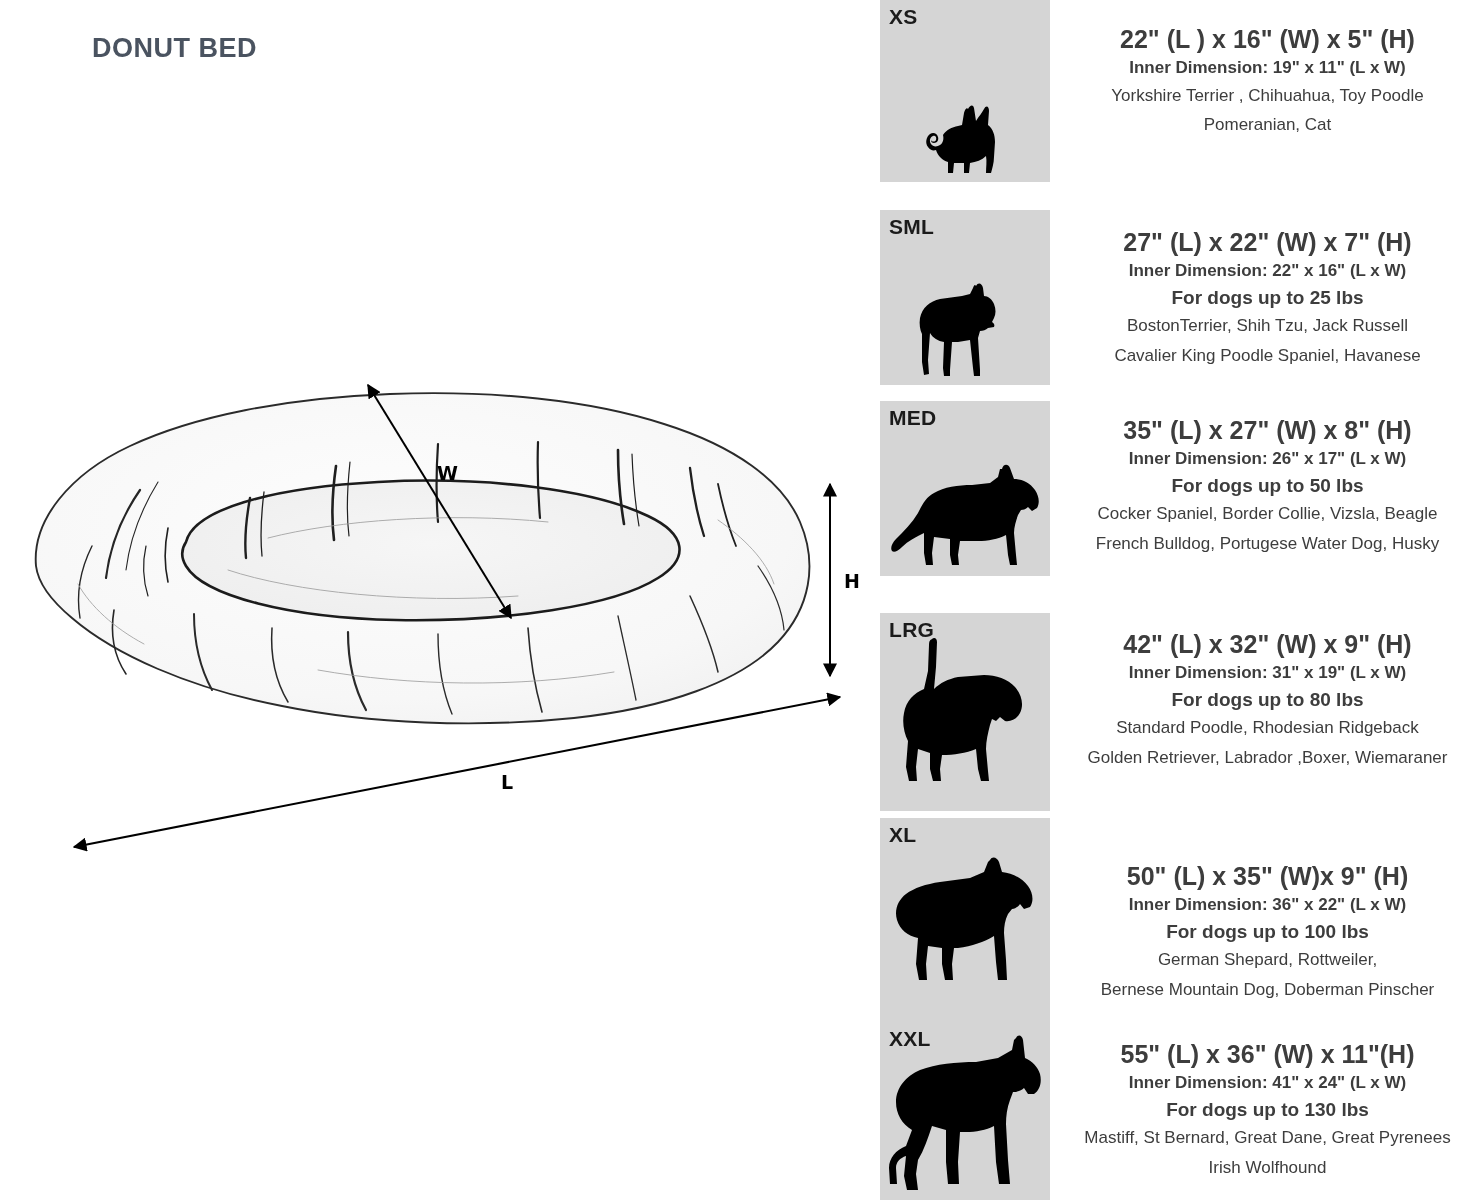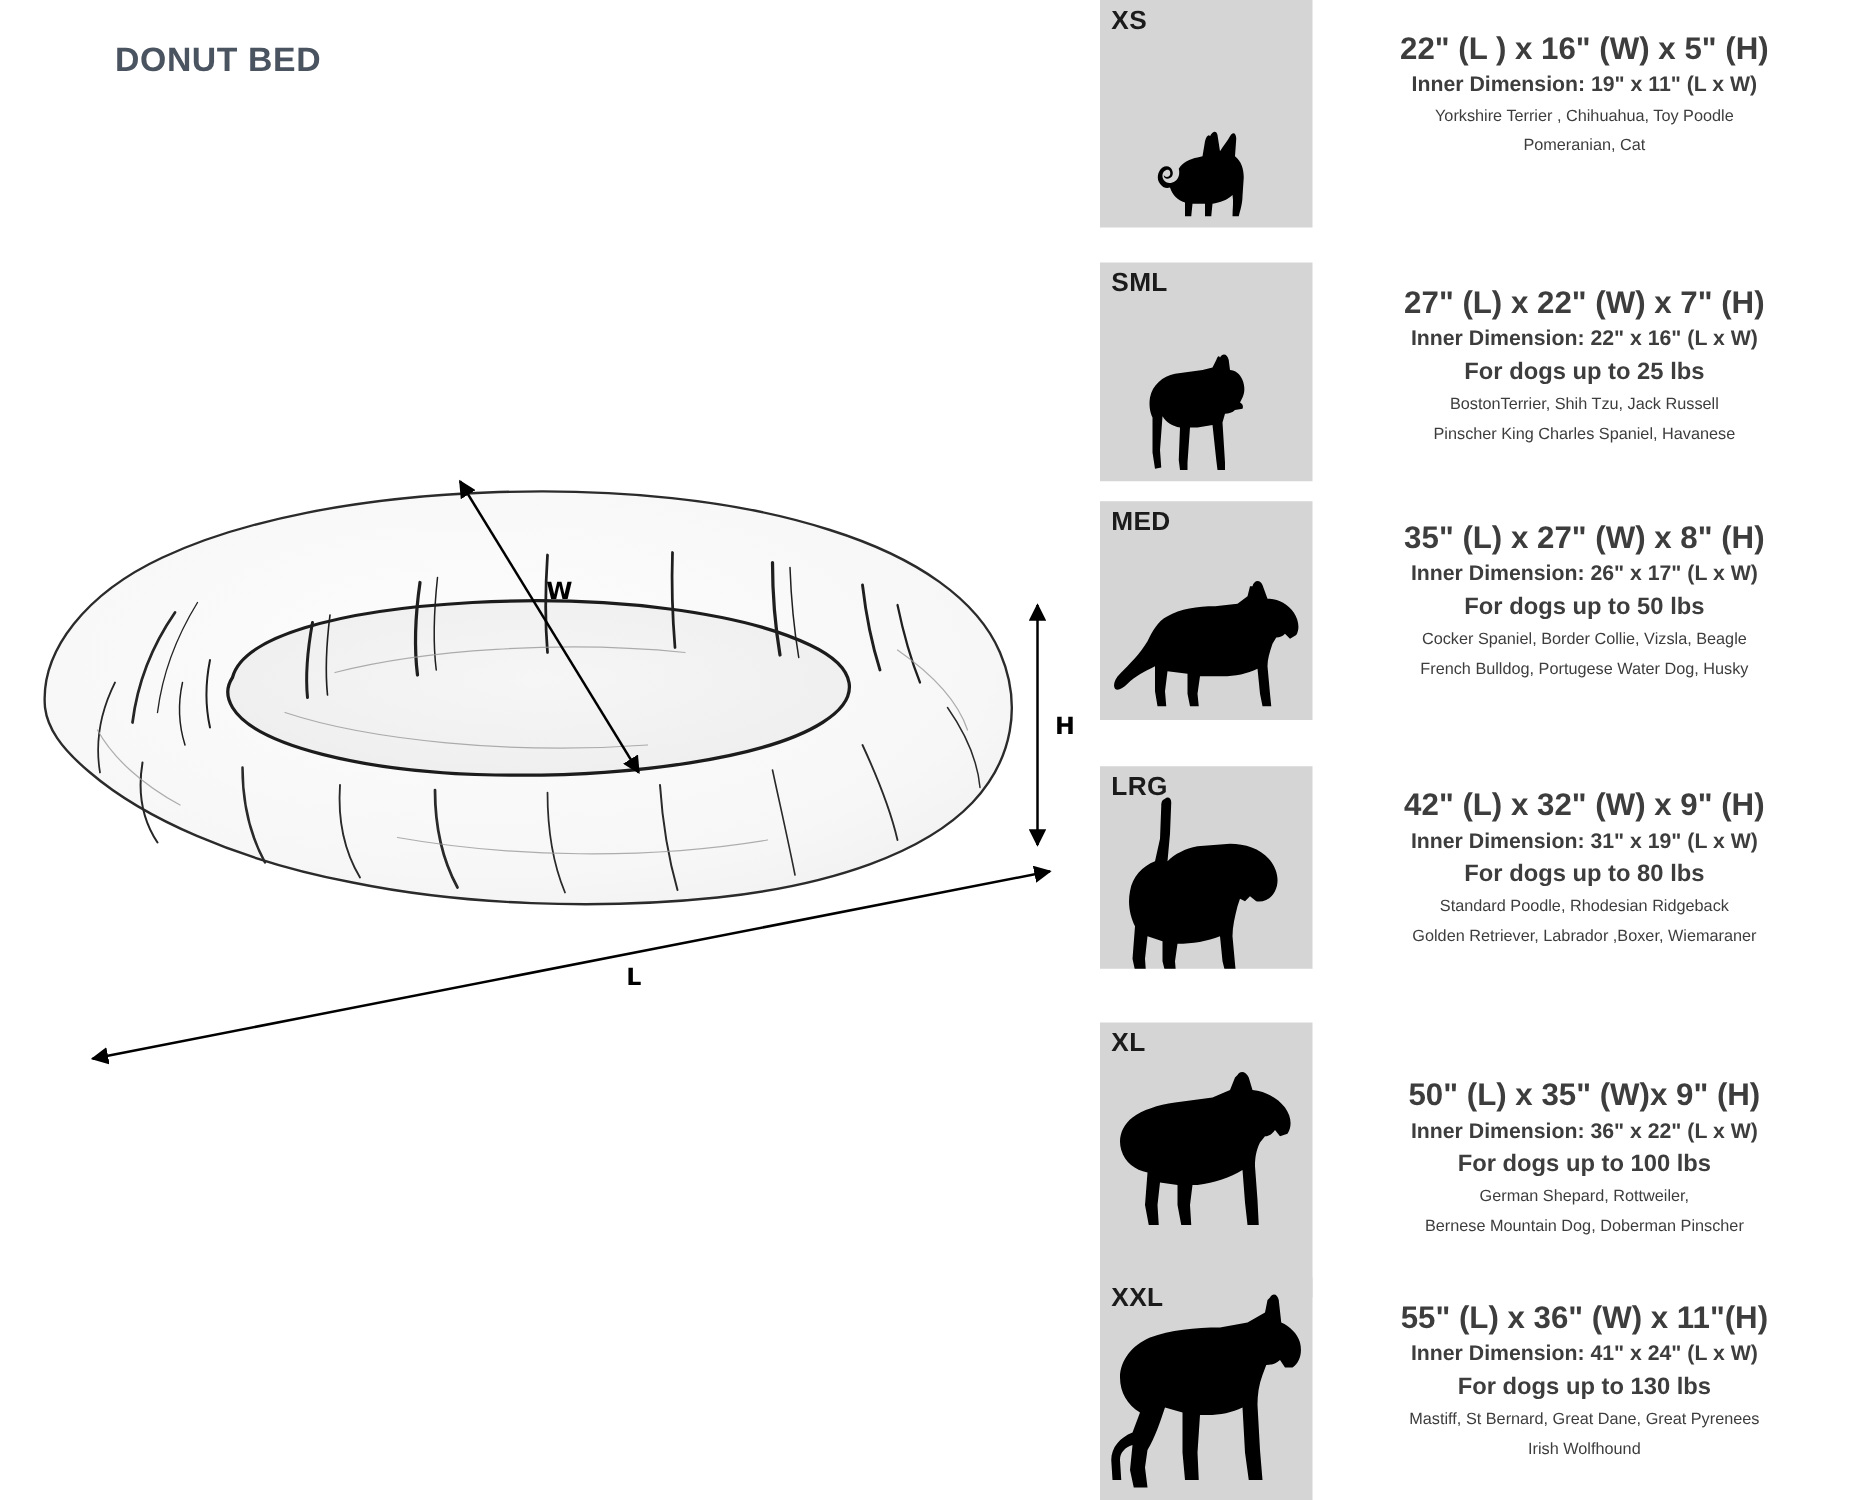--- a/index.html
+++ b/index.html
@@ -122,21 +122,21 @@
   }
   .size-weight {
     font-size: 19px;
     font-weight: bold;
     color: #3d3d3d;
     line-height: 1.25;
     margin-top: 4px;
     white-space: nowrap;
   }
   .size-breeds {
-    font-size: 13px;
+    font-size: 17px;
     font-weight: normal;
     color: #3d3d3d;
     line-height: 1.45;
     margin-top: 5px;
     white-space: nowrap;
   }
 
   
   #row-xs   { top: 0px; justify-content: space-between; }
   #row-xs   .size-tile { height: 182px; }
@@ -144,21 +144,21 @@
 
   #row-sml  { top: 210px; }
   #row-sml  .size-tile { height: 175px; }
   #row-sml  .size-info { padding-top: 18px; }
 
   #row-med  { top: 401px; }
   #row-med  .size-tile { height: 175px; }
   #row-med  .size-info { padding-top: 15px; }
 
   #row-lrg  { top: 613px; }
-  #row-lrg  .size-tile { height: 162px; }
+  #row-lrg  .size-tile { height: 198px; }
   #row-lrg  .size-info { padding-top: 17px; }
 
   #row-xl   { top: 818px; }
   #row-xl   .size-tile { height: 220px; }
   #row-xl   .size-info { padding-top: 44px; }
 
   #row-xxl  { top: 1022px; justify-content: flex-end; }
   #row-xxl  .size-tile { height: 178px; }
   #row-xxl  .size-info { padding-top: 18px; }
 </style>
@@ -297,21 +297,21 @@
           L55 86 L52 58 L40 60 L34 60 L32 88 L32 94 L26 94 L25 86 L26 60
           C20 59 15 56 12 51 L10 78 L11 92 L6 93 L4 80 L4 52
           C2 48 1 42 2 36 C4 26 12 19 22 17 L44 14 L52 12 L55 6 C56 3 57 2 58 4 Z"></path>
       </svg>
     </div>
     <div class="size-info">
       <div class="size-main">27" (L) x 22" (W) x 7" (H)</div>
       <div class="size-inner">Inner Dimension: 22" x 16" (L x W)</div>
       <div class="size-weight">For dogs up to 25 lbs</div>
       <div class="size-breeds">BostonTerrier, Shih Tzu,  Jack Russell</div>
-      <div class="size-breeds">Pinscher King Charles Spaniel, Havanese</div>
+      <div class="size-breeds">Cavalier King Poodle Spaniel, Havanese</div>
     </div>
   </div>
 
   <div class="size-row" id="row-med">
     <div class="size-tile">
       <div class="size-code">MED</div>
       <svg class="dog-silhouette" style="left:10px; top:62px; width:150px; height:108px;" viewBox="0 0 150 108">
         <path fill="#000000" d="M112 6 C113 1 118 0 120 5 L124 16 C132 16 140 20 145 27
           C149 33 150 40 147 45 L142 48 L138 44 C136 46 134 47 131 47 L128 52
           C126 58 124 64 124 70 L126 92 L127 102 L120 102 L118 92 L116 72

